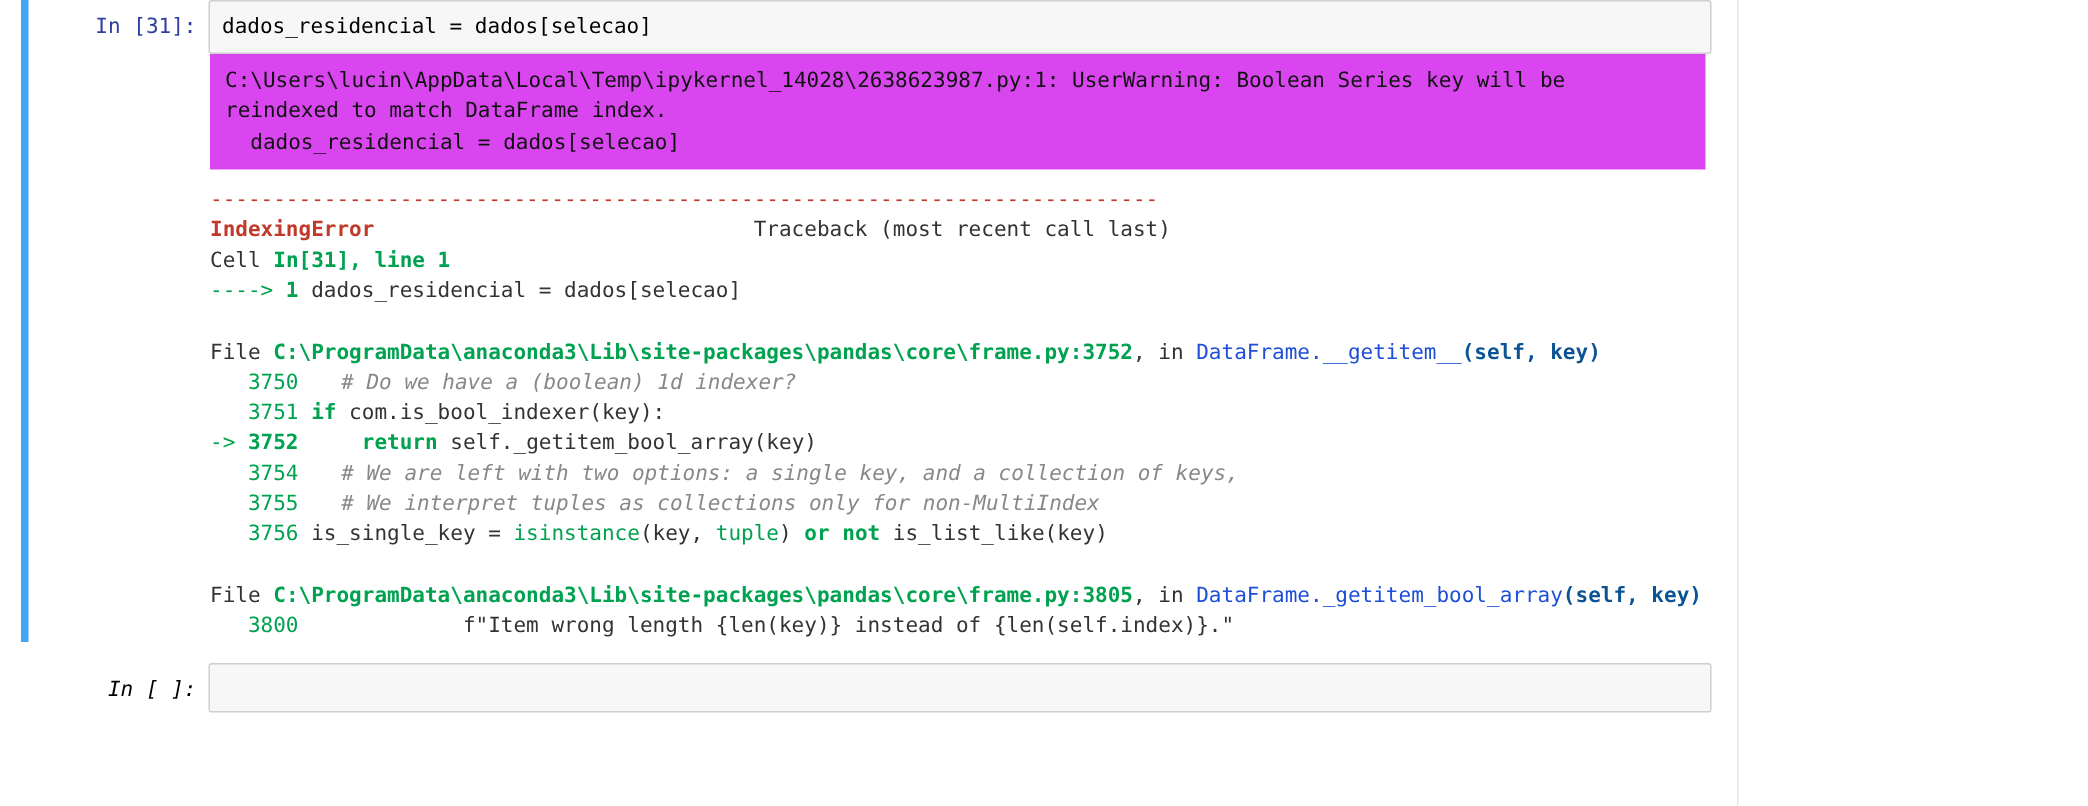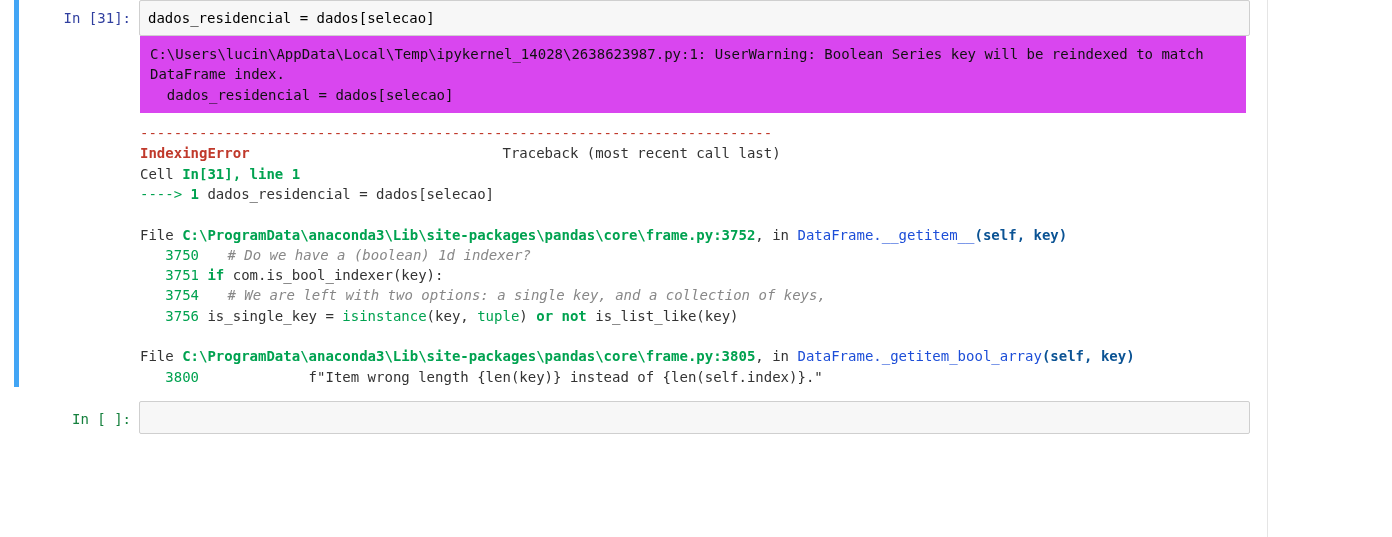--- a/index.html
+++ b/index.html
@@ -5,21 +5,21 @@
   * { box-sizing: border-box; }
   body {
     margin: 0;
     padding: 0;
     background: #ffffff;
     font-family: "Helvetica Neue", Helvetica, Arial, sans-serif;
     font-size: 14px;
     color: #000;
   }
   .notebook {
-    width: 1268px;
+    width: 1159px;
     height: 537px;
     position: relative;
     padding: 0 18px 0 14px;
   }
   .cell-wrapper {
     display: flex;
     margin-bottom: 8px;
   }
   .cell-wrapper.selected .run-bar {
     background: #42A5F5;
@@ -41,21 +41,21 @@
   .prompt {
     width: 120px;
     flex: 0 0 120px;
     text-align: right;
     font-family: Menlo, Consolas, "DejaVu Sans Mono", monospace;
     font-size: 14px;
     padding: 9px 8px 0 0;
     color: #303F9F;
     line-height: 1.3;
   }
-  .blank-row .prompt { color:#15803d; }
+  .blank-row .prompt { color:#000000;font-style:italic; }
   .code-box {
     flex: 1;
     border: 1px solid #cfcfcf;
     border-radius: 2px;
     background: #f7f7f7;
     padding: 8px 8px;
     font-family: Menlo, Consolas, "DejaVu Sans Mono", monospace;
     font-size: 14px;
     line-height: 1.3;
     white-space: pre;
@@ -137,21 +137,23 @@
           <div class="tb-line"><span class="ansi-red-bold">IndexingError</span><span>                              </span><span class="ansi-default">Traceback (most recent call last)</span></div>
           <div class="tb-line"><span class="ansi-default">Cell </span><span class="ansi-green-bold">In[31], line 1</span></div>
           <div class="tb-line"><span class="ansi-green">----&gt; </span><span class="ansi-green-bold">1</span><span class="ansi-default"> dados_residencial = dados[selecao]</span></div>
 
           <div class="tb-line">&nbsp;</div>
 
           <div class="tb-line"><span class="ansi-default">File </span><span class="ansi-green-bold">C:\ProgramData\anaconda3\Lib\site-packages\pandas\core\frame.py:3752</span><span class="ansi-default">, in </span><span class="ansi-cyan">DataFrame.__getitem__</span><span class="ansi-blue-bold">(self, key)</span></div>
 
           <div class="tb-line"><span class="ansi-green">   3750</span><span class="ansi-grayital"> # Do we have a (boolean) 1d indexer?</span></div>
           <div class="tb-line"><span class="ansi-green">   3751</span><span class="ansi-green-bold"> if</span><span class="ansi-default"> com.is_bool_indexer(key):</span></div>
+          <div class="tb-line"><span class="ansi-green">-&gt; </span><span class="ansi-green-bold">3752</span><span>     </span><span class="ansi-green-bold">return</span><span class="ansi-default"> self._getitem_bool_array(key)</span></div>
           <div class="tb-line"><span class="ansi-green">   3754</span><span class="ansi-grayital"> # We are left with two options: a single key, and a collection of keys,</span></div>
+          <div class="tb-line"><span class="ansi-green">   3755</span><span class="ansi-grayital"> # We interpret tuples as collections only for non-MultiIndex</span></div>
           <div class="tb-line"><span class="ansi-green">   3756</span><span class="ansi-default"> is_single_key = </span><span class="ansi-green">isinstance</span><span class="ansi-default">(key, </span><span class="ansi-green">tuple</span><span class="ansi-default">) </span><span class="ansi-green-bold">or</span><span class="ansi-default"> </span><span class="ansi-green-bold">not</span><span class="ansi-default"> is_list_like(key)</span></div>
 
           <div class="tb-line">&nbsp;</div>
 
           <div class="tb-line"><span class="ansi-default">File </span><span class="ansi-green-bold">C:\ProgramData\anaconda3\Lib\site-packages\pandas\core\frame.py:3805</span><span class="ansi-default">, in </span><span class="ansi-cyan">DataFrame._getitem_bool_array</span><span class="ansi-blue-bold">(self, key)</span></div>
 
           <div class="tb-line"><span class="ansi-green">   3800</span><span>             </span><span class="ansi-default">f"Item wrong length {len(key)} instead of {len(self.index)}."</span></div>
 
         </div>
       </div>

